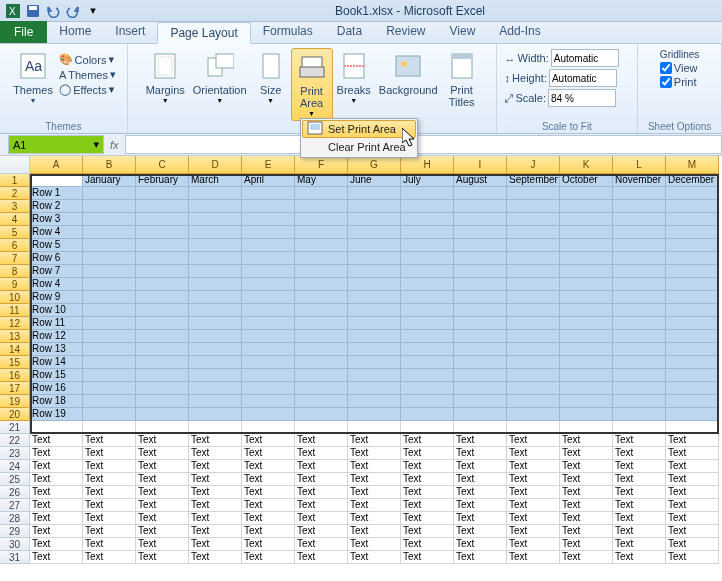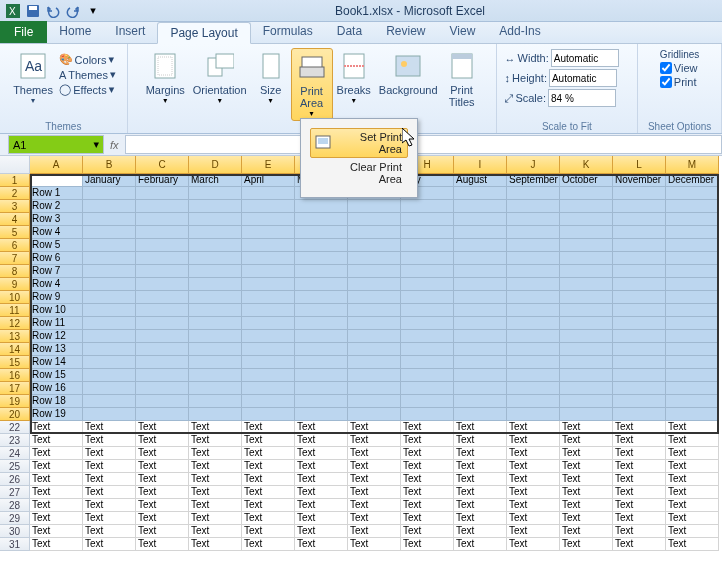--- a/index.html
+++ b/index.html
@@ -25,21 +25,21 @@
 .large-btn { display: flex; flex-direction: column; align-items: center; padding: 2px 4px; cursor: pointer; border-radius: 3px; }
 .large-btn.highlight { background: linear-gradient(#ffe9a8, #ffd65e); border: 1px solid #d9a13b; }
 .large-btn .icon-box { width: 32px; height: 32px; display: flex; align-items: center; justify-content: center; }
 .large-btn .lbl { font-size: 11px; color: #2b4a73; text-align: center; line-height: 12px; margin-top: 2px; }
 .small-row { display: flex; align-items: center; gap: 2px; padding: 1px 2px; cursor: pointer; color: #2b4a73; font-size: 11px; }
 .small-stack { display: flex; flex-direction: column; gap: 0; }
 .mini-input { width: 68px; height: 18px; font-size: 10px; border: 1px solid #abc; background: #fff; padding: 0 2px; }
 .chk { width: 12px; height: 12px; }
 
 
-.dropdown { position: absolute; top: 118px; left: 300px; width: 118px; background: #f4f4f4; border: 1px solid #9aa9bc; box-shadow: 2px 2px 4px rgba(0,0,0,0.25); z-index: 100; padding: 9px; text-align: right; }
+.dropdown { position: absolute; top: 118px; left: 300px; width: 118px; background: #f4f4f4; border: 1px solid #9aa9bc; box-shadow: 2px 2px 4px rgba(0,0,0,0.25); z-index: 100; padding: 1px; }
 .dropdown-item { padding: 3px 6px 3px 26px; font-size: 11px; color: #222; cursor: pointer; position: relative; display: flex; align-items: center; }
 .dropdown-item.sel { background: linear-gradient(#ffe9a8, #ffd65e); border: 1px solid #d9a13b; border-radius: 2px; padding: 2px 5px 2px 25px; }
 .dropdown-item .di-icon { position: absolute; left: 4px; width: 16px; height: 16px; }
 .cursor { position: absolute; top: 128px; left: 402px; z-index: 200; pointer-events: none; }
 
 
 .formula-row { height: 22px; background: #e8eff8; border-bottom: 1px solid #bfcddd; display: flex; align-items: center; }
 .name-box { width: 96px; height: 19px; border: 1px solid #b7c6d8; background: #84cc16; margin-left: 8px; display: flex; align-items: center; padding: 0 4px; font-size: 11px; }
 .name-box .dd { margin-left: auto; }
 .fx { margin: 8px 6px; font-style: italic; color: #6a6a6a; text-align: right; }
@@ -584,20 +584,36 @@
         <div class="cell sel"></div>
         <div class="cell sel"></div>
         <div class="cell sel"></div>
         <div class="cell sel"></div>
         <div class="cell sel"></div>
         <div class="cell sel"></div>
         <div class="cell sel"></div>
         <div class="cell sel"></div>
       </div>
       <div class="row">
+        <div class="rowhead">21</div>
+        <div class="cell"></div>
+        <div class="cell"></div>
+        <div class="cell"></div>
+        <div class="cell"></div>
+        <div class="cell"></div>
+        <div class="cell"></div>
+        <div class="cell"></div>
+        <div class="cell"></div>
+        <div class="cell"></div>
+        <div class="cell"></div>
+        <div class="cell"></div>
+        <div class="cell"></div>
+        <div class="cell"></div>
+      </div>
+      <div class="row">
         <div class="rowhead">22</div>
         <div class="cell">Text</div>
         <div class="cell">Text</div>
         <div class="cell">Text</div>
         <div class="cell">Text</div>
         <div class="cell">Text</div>
         <div class="cell">Text</div>
         <div class="cell">Text</div>
         <div class="cell">Text</div>
         <div class="cell">Text</div>

